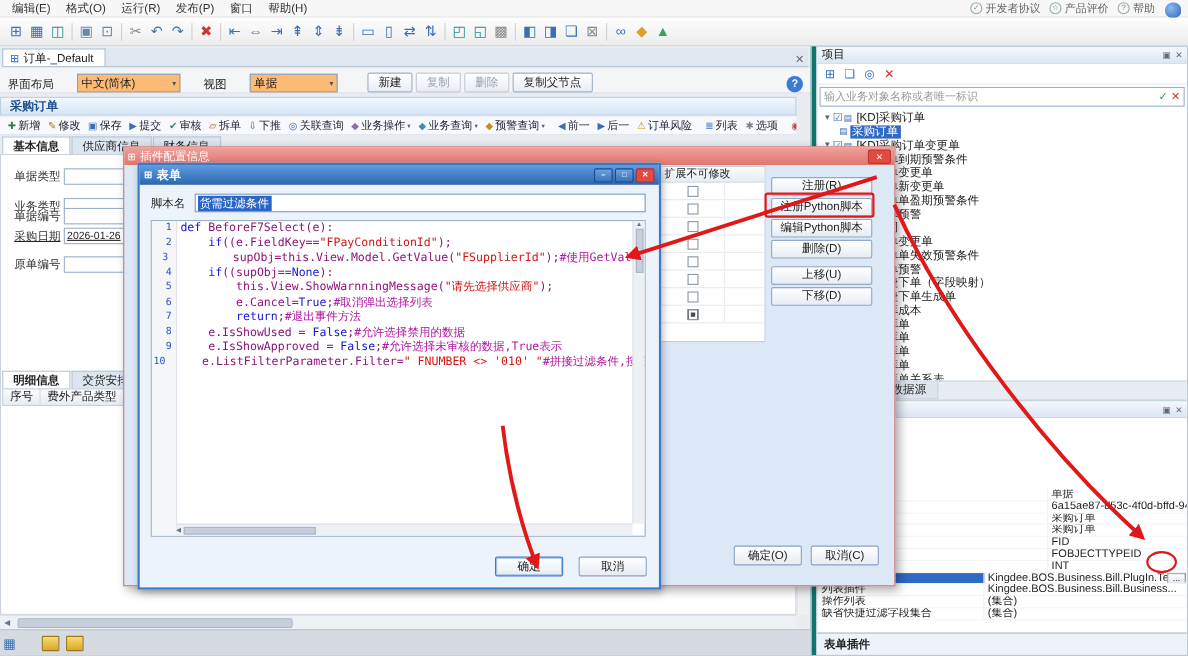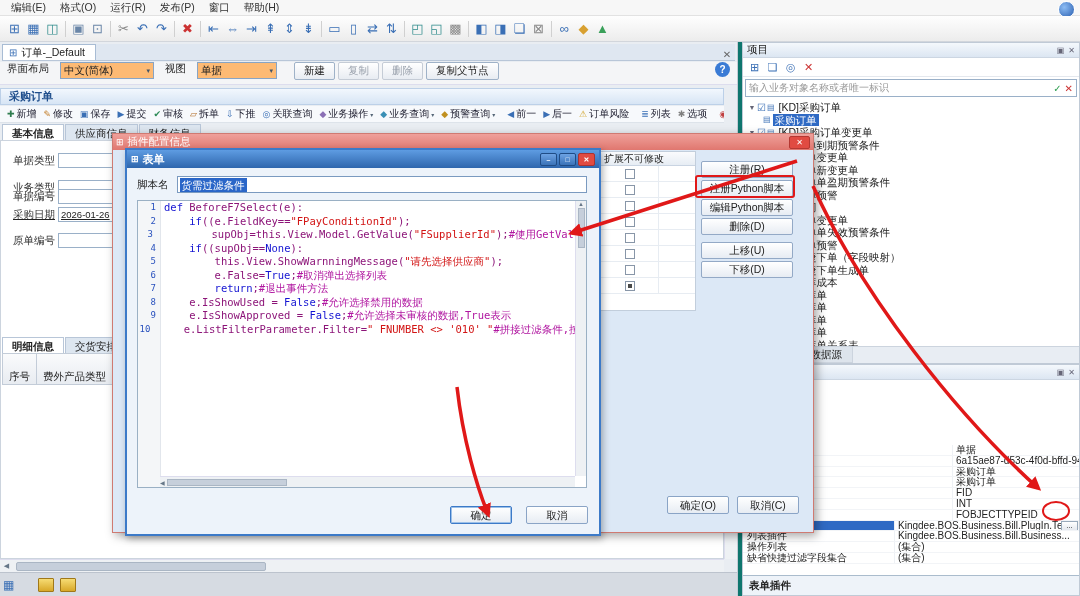--- a/index.html
+++ b/index.html
@@ -15,21 +15,21 @@
 
 .toolbar{position:absolute;top:16px;left:0;right:0;height:26px;background:linear-gradient(#fefefe,#ececec);border-bottom:1px solid #d2d6dc;display:flex;align-items:center;padding:0 5px;z-index:5}
 .ticon{width:19px;height:19px;line-height:19px;text-align:center;font-size:13px;border-radius:2px;cursor:default}
 .tsep{width:1px;height:16px;background:#d0d0d0;margin:0 3px}
 
 .designer{position:absolute;top:42px;left:0;width:737px;height:530px;background:#e9edf2}
 .d-tabbar{position:absolute;top:2px;left:2px;right:2px;height:17px;background:#dfe7f1;border-bottom:1px solid #b8c6d8;display:flex;align-items:flex-end}
 .d-tab{height:16px;background:#fff;border:1px solid #a8bcd4;border-bottom:none;padding:0 10px 0 6px;display:flex;align-items:center;gap:4px;font-size:10.5px}
 .d-tab-icon{color:#3a6fb5;font-size:10px}
 .d-tabbar-close{margin-left:auto;width:16px;text-align:center;color:#666;font-size:10px}
-.d-toolbar{position:absolute;top:20px;left:0;right:0;height:23px;background:#f4f5f7;border-bottom:1px solid #dde;display:flex;align-items:flex-start;gap:11px;padding:0 7px;font-size:10.5px}
+.d-toolbar{position:absolute;top:20px;left:0;right:0;height:23px;background:#f4f5f7;border-bottom:1px solid #dde;display:flex;align-items:flex-end;gap:21px;padding:0 7px;font-size:10.5px}
 .d-select{display:inline-flex;align-items:center;justify-content:space-between;width:94px;height:17px;background:#fdba74;border:1px solid #88a4c4;padding:0 3px}
 .d-select .arr{color:#456;font-size:7px}
 .d-actions{display:flex;gap:3px;margin-left:6px}
 .d-btn{height:18px;padding:0 9px;border:1px solid #9fb2c8;background:linear-gradient(#fff,#e8ecf2);display:inline-flex;align-items:center;font-size:10.5px;border-radius:2px}
 .d-btn.disabled{color:#9aa2ad;border-color:#c5ccd6}
 .d-help{margin-left:auto;width:15px;height:15px;border-radius:50%;background:#3a7bd5;color:#fff;text-align:center;line-height:15px;font-size:10px;font-weight:bold}
 .d-title{position:absolute;top:46px;left:0;right:13px;height:17px;background:linear-gradient(#f2f7fd,#d7e5f5);border:1px solid #bcd0e8;display:flex;align-items:center;padding-left:8px;color:#1f4e8c;font-weight:bold}
 .d-ftoolbar{position:absolute;top:64px;left:0;right:13px;height:17px;background:#f7f9fc;border-bottom:1px solid #dde3ea;display:flex;align-items:center;padding:0 4px;gap:1px;white-space:nowrap;overflow:hidden}
 .fbtn{display:inline-flex;align-items:center;gap:2px;padding:0 3px;font-size:10px;color:#223}
 .fbtn .g{font-size:9px}
@@ -39,21 +39,21 @@
 .d-tab2{padding:0 9px;height:16px;line-height:16px;background:#dde6f0;border:1px solid #b8c6d8;border-bottom:none;font-size:10.5px}
 .d-tab2.active{background:#fff;font-weight:bold}
 .d-body{position:absolute;top:98px;left:0;right:13px;bottom:13px;background:#fff;border:1px solid #ccd4de}
 .field{position:absolute;left:2px;display:flex;align-items:center}
 .field .lb{width:52px;text-align:right;font-size:10.5px;color:#333;margin-right:3px}
 .field .ip{width:58px;height:15px;border:1px solid #9ab0c8;background:#fff;font-size:9.5px;line-height:13px;padding-left:2px;color:#222;overflow:hidden;white-space:nowrap}
 .d-btabs{position:absolute;top:295px;left:2px;height:16px;display:flex;gap:1px;z-index:2}
 .d-btab{padding:0 9px;height:16px;line-height:16px;background:#dde6f0;border:1px solid #b8c6d8;border-bottom:none;font-size:10.5px}
 .d-btab.active{background:#fff;font-weight:bold}
 .d-ghead{position:absolute;top:311px;left:2px;display:flex;z-index:2}
-.gh{height:16px;line-height:15px;border:1px solid #c3ccd8;border-left:none;background:linear-gradient(#fafbfc,#e8ecf1);padding:15px 6px;font-size:10.5px}
+.gh{height:16px;line-height:15px;border:1px solid #c3ccd8;border-left:none;background:linear-gradient(#fafbfc,#e8ecf1);padding:0 6px;font-size:10.5px}
 .gh:first-child{border-left:1px solid #c3ccd8}
 .d-vscroll{position:absolute;top:98px;right:0;width:13px;bottom:13px;background:#eef1f4;border-left:1px solid #dde;display:flex;flex-direction:column;align-items:center;font-size:7px;color:#678}
 .d-vscroll .thumb{width:9px;height:56px;background:#c6cfdb;border:1px solid #aab6c4;margin-top:2px;border-radius:2px}
 .d-hscroll{position:absolute;left:0;right:13px;bottom:0;height:13px;background:#eef1f4;border-top:1px solid #dde;display:flex;align-items:center;font-size:7px;color:#678}
 .d-hscroll .thumb{width:250px;height:9px;background:#c6cfdb;border:1px solid #aab6c4;margin-left:3px;border-radius:2px}
 .sbtn{width:13px;text-align:center}
 
 .right{position:absolute;top:42px;left:737px;width:343px;bottom:0;background:#0f766e;border-left:1px solid #c4ccd6}
 .proj{position:absolute;top:0;left:4px;right:0;height:322px;background:#fff;border:1px solid #c0cad6}
 .panel-h{height:15px;background:linear-gradient(#f4f8fc,#dce6f2);display:flex;align-items:center;padding:0 4px;font-size:10.5px;border-bottom:1px solid #ccd6e2}
@@ -139,20 +139,34 @@
 
   <div class="menubar">
     <span style="display:flex">
         <span class="menu-item">编辑(E)</span>
         <span class="menu-item">格式(O)</span>
         <span class="menu-item">运行(R)</span>
         <span class="menu-item">发布(P)</span>
         <span class="menu-item">窗口</span>
         <span class="menu-item">帮助(H)</span>
       </span>
+    <span class="menubar-right">
+        <span class="mr-item">
+          <span class="mr-icon">✓</span>
+          <span>开发者协议</span>
+        </span>
+        <span class="mr-item">
+          <span class="mr-icon">☆</span>
+          <span>产品评价</span>
+        </span>
+        <span class="mr-item">
+          <span class="mr-icon">?</span>
+          <span>帮助</span>
+        </span>
+      </span>
     <span class="avatar"></span>
   </div>
 
   <div class="toolbar">
       <span class="ticon" style="color: rgb(58, 111, 181);">⊞</span>
       <span class="ticon" style="color: rgb(58, 111, 181);">▦</span>
       <span class="ticon" style="color: rgb(46, 139, 139);">◫</span>
       <span class="tsep"></span>
       <span class="ticon" style="color: rgb(106, 134, 168);">▣</span>
       <span class="ticon" style="color: rgb(106, 134, 168);">⊡</span>
@@ -476,25 +490,25 @@
             <div class="prow wide">
               <span class="pl"></span>
               <span class="pv">采购订单</span>
             </div>
             <div class="prow wide">
               <span class="pl"></span>
               <span class="pv">FID</span>
             </div>
             <div class="prow wide">
               <span class="pl"></span>
-              <span class="pv">INT</span>
+              <span class="pv">FOBJECTTYPEID</span>
             </div>
             <div class="prow wide">
               <span class="pl"></span>
-              <span class="pv">FOBJECTTYPEID</span>
+              <span class="pv">INT</span>
             </div>
             <div class="prow selected">
               <span class="pl">表单插件</span>
               <span class="pv">Kingdee.BOS.Business.Bill.PlugIn.Templ<span class="pdots">...</span></span>
             </div>
             <div class="prow">
               <span class="pl">列表插件</span>
               <span class="pv">Kingdee.BOS.Business.Bill.Business...</span>
             </div>
             <div class="prow">
@@ -606,21 +620,21 @@
         <span class="sel">货需过滤条件</span>
       </span>
     </div>
     <div class="fedit">
       <div>
           <div class="cl"><span class="ln">1</span><span class="ct"><span class="sk">def </span><span class="sp2">BeforeF7Select(e):</span></span></div>
           <div class="cl"><span class="ln">2</span><span class="ct"><span class="sp2">    </span><span class="sk">if</span><span class="sp2">((e.FieldKey==</span><span class="ss">"FPayConditionId"</span><span class="sp2">);</span></span></div>
           <div class="cl"><span class="ln">3</span><span class="ct"><span class="sp2">        supObj=this.View.Model.GetValue(</span><span class="ss">"FSupplierId"</span><span class="sp2">);</span><span class="sc">#使用GetValue方法获取供应商ID</span></span></div>
           <div class="cl"><span class="ln">4</span><span class="ct"><span class="sp2">    </span><span class="sk">if</span><span class="sp2">((supObj==</span><span class="sk">None</span><span class="sp2">):</span></span></div>
           <div class="cl"><span class="ln">5</span><span class="ct"><span class="sp2">        this.View.ShowWarnningMessage(</span><span class="ss">"请先选择供应商"</span><span class="sp2">);</span></span></div>
-          <div class="cl"><span class="ln">6</span><span class="ct"><span class="sp2">        e.False=</span><span class="sk">True</span><span class="sp2">;</span><span class="sc">#取消弹出选择列表</span></span></div>
+          <div class="cl"><span class="ln">6</span><span class="ct"><span class="sp2">        e.Cancel=</span><span class="sk">True</span><span class="sp2">;</span><span class="sc">#取消弹出选择列表</span></span></div>
           <div class="cl"><span class="ln">7</span><span class="ct"><span class="sp2">        </span><span class="sk">return</span><span class="sp2">;</span><span class="sc">#退出事件方法</span></span></div>
           <div class="cl"><span class="ln">8</span><span class="ct"><span class="sp2">    e.IsShowUsed = </span><span class="sk">False</span><span class="sp2">;</span><span class="sc">#允许选择禁用的数据</span></span></div>
           <div class="cl"><span class="ln">9</span><span class="ct"><span class="sp2">    e.IsShowApproved = </span><span class="sk">False</span><span class="sp2">;</span><span class="sc">#允许选择未审核的数据,True表示</span></span></div>
           <div class="cl"><span class="ln">10</span><span class="ct"><span class="sp2">    e.ListFilterParameter.Filter=</span><span class="ss">" FNUMBER &lt;&gt; '010' "</span><span class="sc">#拼接过滤条件,按照SQL条件表达式, 双引号是取数据库字段</span></span></div>
         </div>
       <div class="fe-v">
         <span>▲</span>
         <span class="thumb"></span>
       </div>
       <div class="fe-h">

